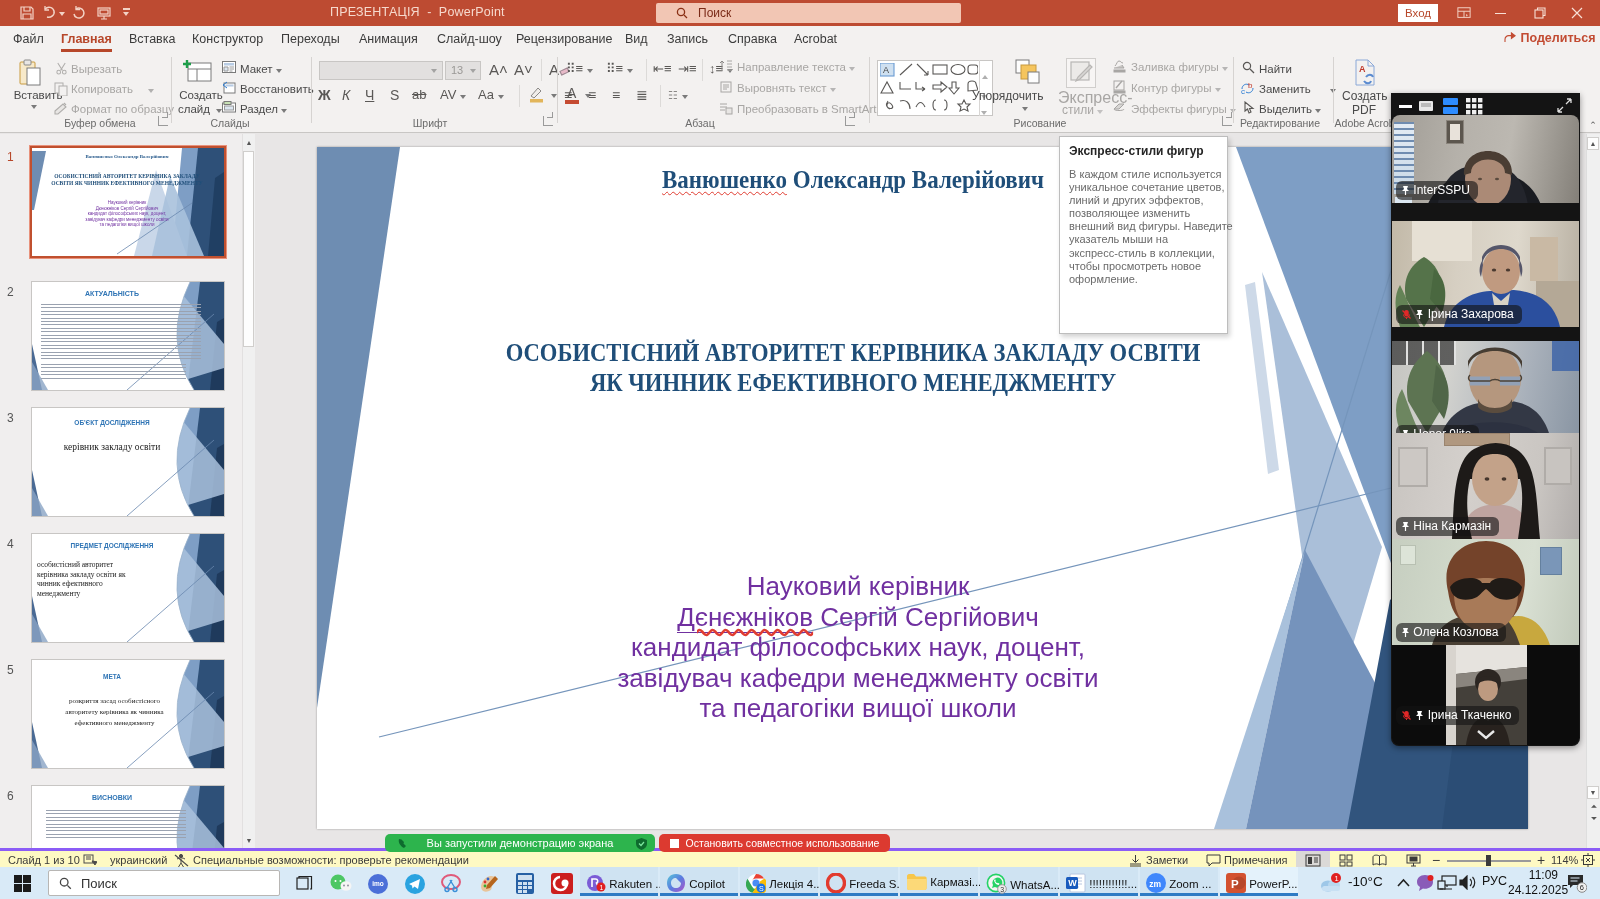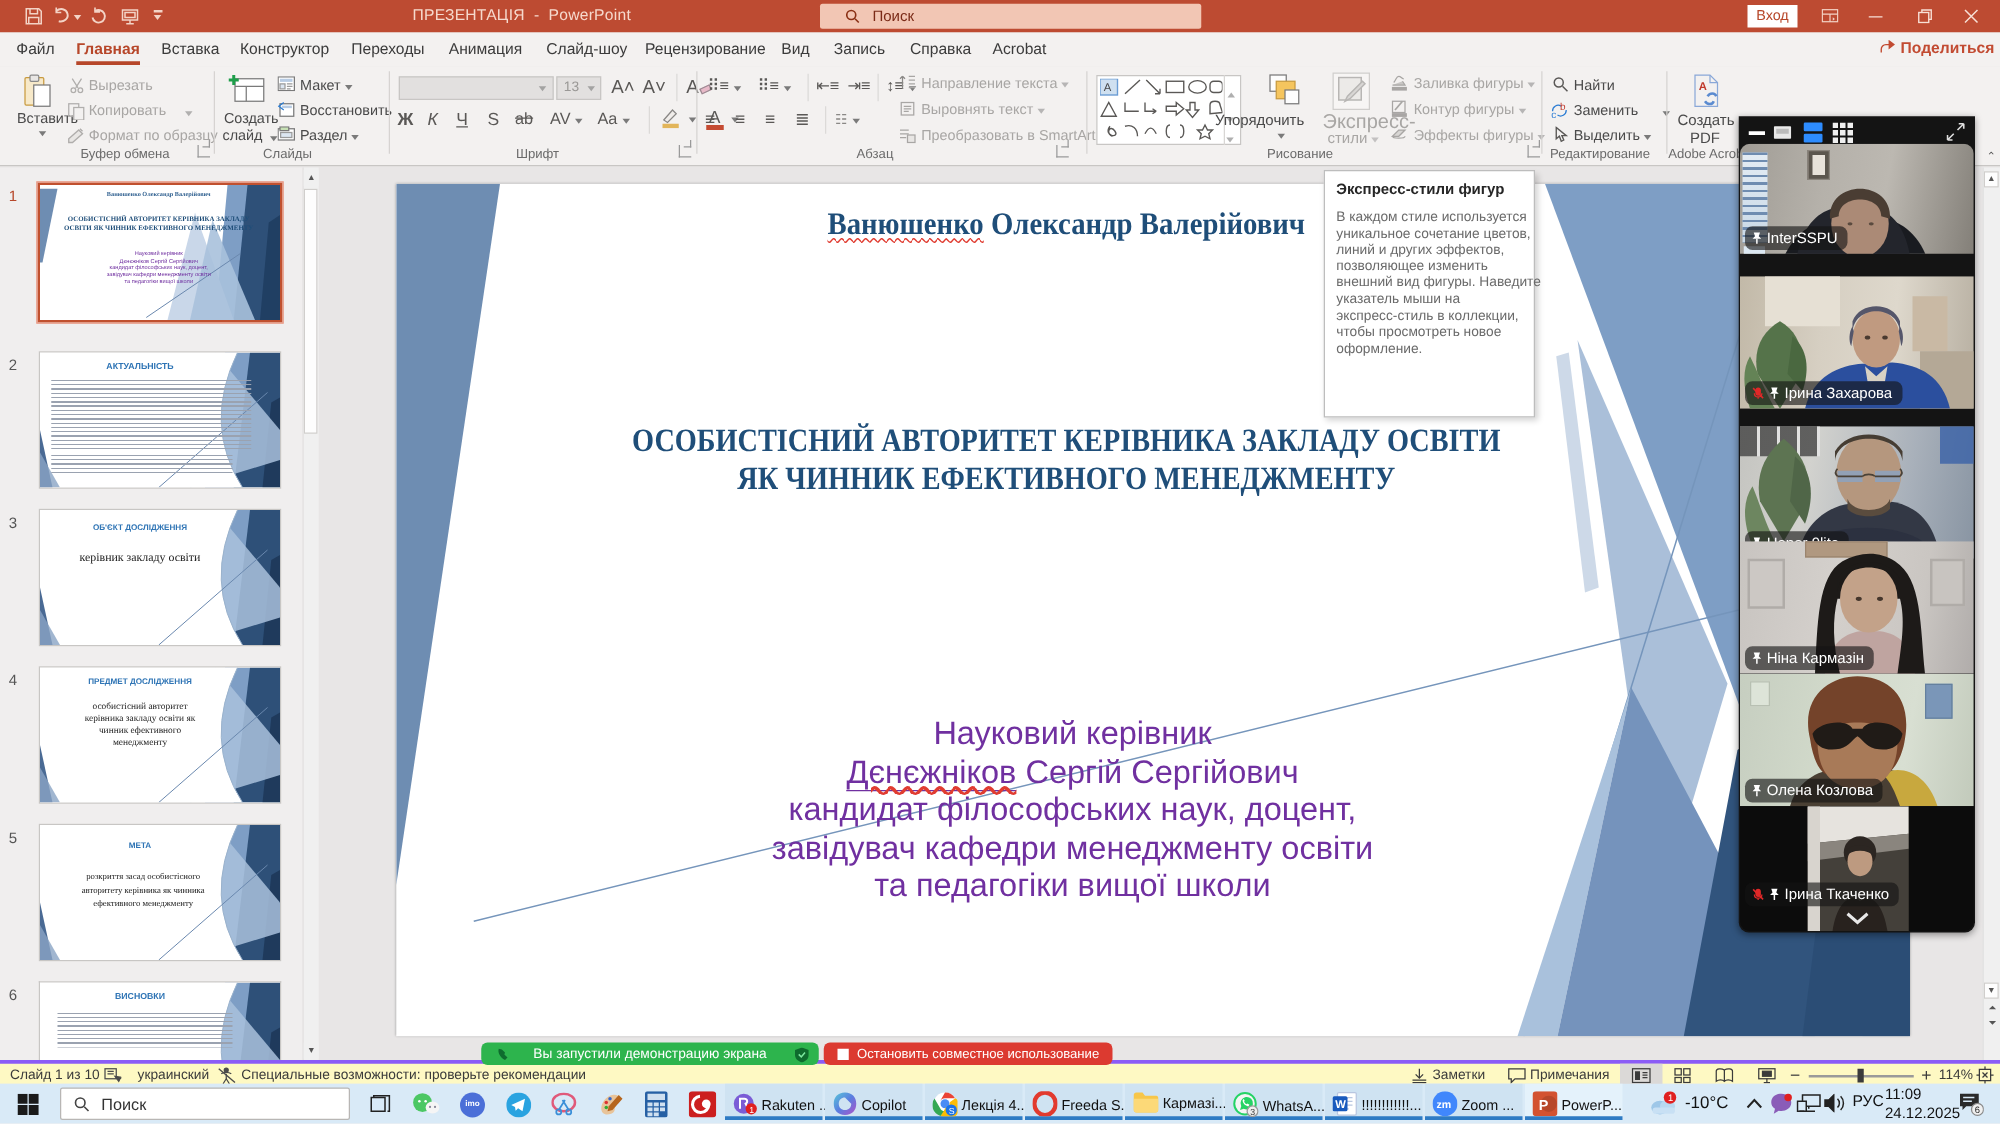--- a/index.html
+++ b/index.html
@@ -431,21 +431,21 @@
   <polygon points="168,0 192,0 192,108 155,108" fill="#2e5078"></polygon>
   <polygon points="185,40 192,36 192,108 178,108" fill="#1f3a5c"></polygon>
   <polygon points="140,0 192,62 192,86 120,108" fill="#a9c1dc" opacity="0.85"></polygon>
   <path d="M0,0 H158 Q130,58 162,108 H0 Z" fill="#fff"></path>
   <path d="M158,0 Q130,58 162,108" fill="none" stroke="#9ab2cc" stroke-width="0.8"></path>
   <line x1="95" y1="108" x2="182" y2="32" stroke="#6a88ae" stroke-width="0.8"></line>
   <polygon points="0,62 10,108 0,108" fill="#4a6a94"></polygon>
   <polygon points="0,80 16,108 0,108" fill="#8aa4c4" opacity="0.8"></polygon>
  </svg>
  <div class="abs" style="left:0;top:8px;width:160px;text-align:center;font-size:6.5px;color:#2e74b5;font-weight:bold">ПРЕДМЕТ ДОСЛІДЖЕННЯ</div>
- <div class="abs" style="left:5px;top:26px;width:150px;text-align:center;font-size:7.5px;line-height:9.5px;color:#1a1a1a;font-family:'Liberation Serif',serif">особистісний авторитет<br>керівника закладу освіти як<br>чинник ефективного<br>менеджменту</div>
+ <div class="abs" style="left:5px;top:26px;width:150px;font-size:7.5px;line-height:9.5px;color:#1a1a1a;font-family:'Liberation Serif',serif">особистісний авторитет<br>керівника закладу освіти як<br>чинник ефективного<br>менеджменту</div>
 </div>
 <div class="thumb" style="top:659px">
  <svg width="192" height="108" viewBox="0 0 192 108" style="position:absolute;left:0;top:0">
   <polygon points="148,0 192,0 192,108 132,108" fill="#7e9ec5"></polygon>
   <polygon points="168,0 192,0 192,108 155,108" fill="#2e5078"></polygon>
   <polygon points="185,40 192,36 192,108 178,108" fill="#1f3a5c"></polygon>
   <polygon points="140,0 192,62 192,86 120,108" fill="#a9c1dc" opacity="0.85"></polygon>
   <path d="M0,0 H158 Q130,58 162,108 H0 Z" fill="#fff"></path>
   <path d="M158,0 Q130,58 162,108" fill="none" stroke="#9ab2cc" stroke-width="0.8"></path>
   <line x1="95" y1="108" x2="182" y2="32" stroke="#6a88ae" stroke-width="0.8"></line>
@@ -834,20 +834,20 @@
         <rect x="5" y="1" width="14" height="9"></rect>
         <path d="M10 10v2m-3 2h8"></path>
         <rect x="1" y="6" width="7" height="8" fill="#d9eaf7"></rect>
         <path d="M2.5 14h4"></path>
       </svg>
  <svg class="abs" style="left:1459px;top:8px" width="17" height="15" viewBox="0 0 17 15" fill="none" stroke="#222" stroke-width="1.2">
         <path d="M1 5h3l4-4v13l-4-4H1z" fill="#222"></path>
         <path d="M11 4c2 2,2 5,0 7M13.5 2c3 3,3 8,0 11"></path>
       </svg>
  <div class="tapp" style="left:1482px;top:7px;font-size:12.5px">РУС</div>
- <div class="tapp" style="left:1508px;top:1px;width:50px;text-align:left;font-size:12px;line-height:15px">11:09<br>24.12.2025</div>
+ <div class="tapp" style="left:1508px;top:1px;width:50px;text-align:right;font-size:12px;line-height:15px">11:09<br>24.12.2025</div>
  <svg class="abs" style="left:1567px;top:7px" width="20" height="19" viewBox="0 0 20 19">
         <path d="M1 1h15v10H6l-3 3v-3H1z" fill="#2a2a2a"></path>
         <path d="M3.5 4h9M3.5 7h7" stroke="#d9eaf7" stroke-width="1.1"></path>
         <circle cx="15" cy="13.5" r="4.8" fill="#f0f0f0" stroke="#888"></circle>
         <text x="12.8" y="16.4" font-size="7.5" fill="#222">6</text>
       </svg>
 </div>
 </div>
 </body></html>

